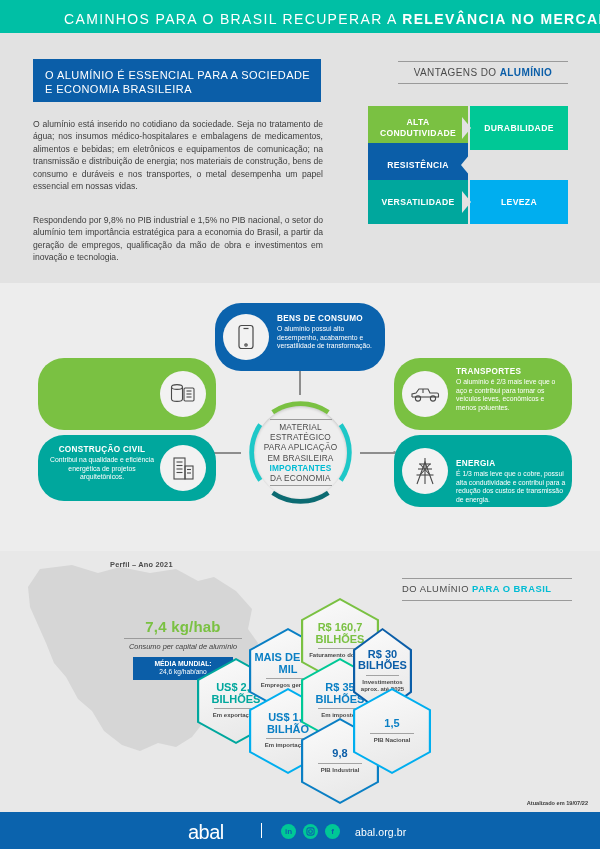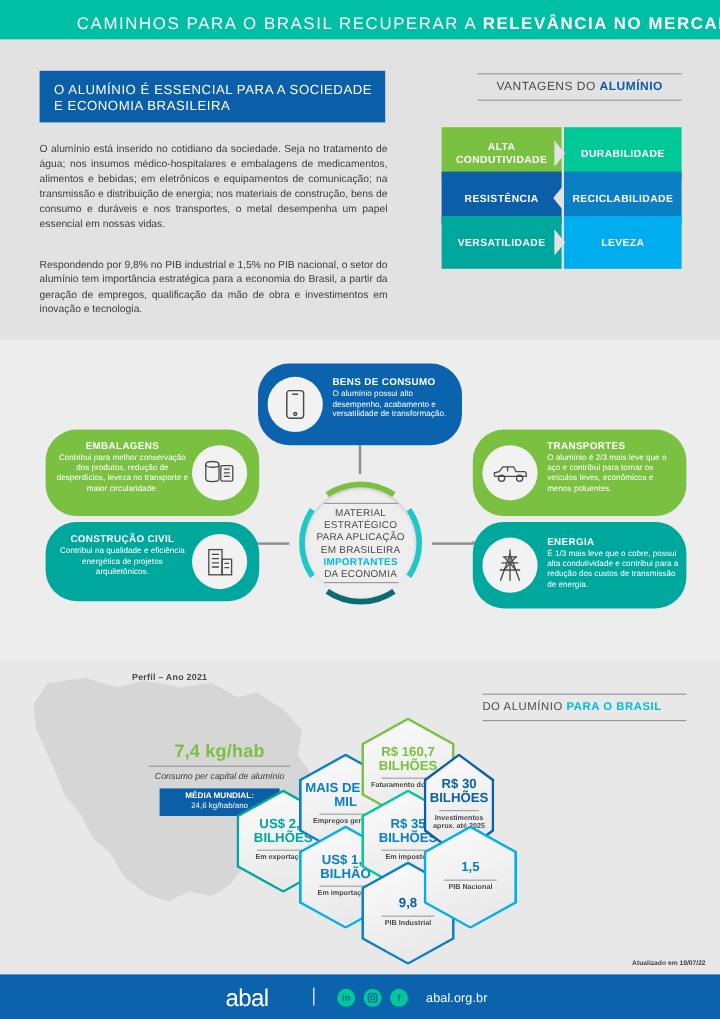--- a/index.html
+++ b/index.html
@@ -205,23 +205,20 @@
         <div class="adv-cell adv-right" style="background:#00c896">
           <span>DURABILIDADE</span>
         </div>
       </div>
 
       <div class="adv-row">
         <div class="adv-cell adv-left" style="background:#0b5ea8">
           <span>RESISTÊNCIA</span>
         </div>
         <div class="arrow-l"></div>
-        <div class="adv-cell adv-right" style="background:#0a7fc4">
-          <span>RECICLABILIDADE</span>
-        </div>
       </div>
 
       <div class="adv-row">
         <div class="adv-cell adv-left" style="background:#00a79d">
           <span>VERSATILIDADE</span>
         </div>
         <div class="arrow-r"></div>
         <div class="adv-cell adv-right" style="background:#00aeef">
           <span>LEVEZA</span>
         </div>
@@ -261,24 +258,20 @@
     <div class="pill" style="left:38px;top:75px;width:178px;height:72px;background:#7ac142;">
       <div class="iconcirc" style="left:122px;top:13px;width:46px;height:46px;">
         <svg width="28" height="24" viewBox="0 0 28 24" fill="none" stroke="#4a4a4a" stroke-width="1.1">
           <ellipse cx="8" cy="5" rx="5.5" ry="2.4"></ellipse>
           <path d="M2.5 5 v12 a5.5 2.4 0 0 0 11 0 V5"></path>
           <rect x="15" y="6" width="10" height="13" rx="1.2"></rect>
           <line x1="17.5" y1="9" x2="22.5" y2="9"></line>
           <line x1="17.5" y1="12" x2="22.5" y2="12"></line>
           <line x1="17.5" y1="15" x2="22.5" y2="15"></line>
         </svg>
-      </div>
-      <div style="position:absolute;left:8px;top:9px;width:112px;text-align:center;">
-        <div class="ttl">EMBALAGENS</div>
-        <div class="txt">Contribui para melhor conservação dos produtos, redução de desperdícios, leveza no transporte e maior circularidade.</div>
       </div>
     </div>
 
     <div class="pill" style="left:394px;top:75px;width:178px;height:72px;background:#7ac142;">
       <div class="iconcirc" style="left:8px;top:13px;width:46px;height:46px;">
         <svg width="30" height="20" viewBox="0 0 30 20" fill="none" stroke="#4a4a4a" stroke-width="1.1">
           <path d="M2 13 v-3 l4-1 3-4 h9 l2 4 h7 a1.5 1.5 0 0 1 1.5 1.5 V13"></path>
           <line x1="2" y1="13" x2="29" y2="13"></line>
           <circle cx="8" cy="14.5" r="2.6"></circle>
           <circle cx="23" cy="14.5" r="2.6"></circle>
@@ -314,21 +307,21 @@
       <div class="iconcirc" style="left:8px;top:13px;width:46px;height:46px;">
         <svg width="24" height="30" viewBox="0 0 24 30" fill="none" stroke="#4a4a4a" stroke-width="1.1">
           <path d="M12 2 V28"></path>
           <path d="M4 28 L12 6 L20 28"></path>
           <path d="M6 8 H18"></path>
           <path d="M5 13 H19"></path>
           <path d="M3.5 19 H20.5"></path>
           <path d="M7 8 L17 19 M17 8 L7 19"></path>
         </svg>
       </div>
-      <div style="position:absolute;left:62px;top:12px;width:112px;">
+      <div style="position:absolute;left:62px;top:24px;width:112px;">
         <div class="ttl">ENERGIA</div>
         <div class="txt">É 1/3 mais leve que o cobre, possui alta condutividade e contribui para a redução dos custos de transmissão de energia.</div>
       </div>
     </div>
 
     <div class="ring-wrap">
       <svg width="115" height="115" viewBox="0 0 115 115">
         <path d="M 30.9 19.0 A 47 47 0 0 1 84.1 19.0" stroke="#7ac142" stroke-width="9" fill="none" stroke-linecap="butt"></path>
         <path d="M 96.0 30.9 A 47 47 0 0 1 96.0 84.1" stroke="#1ec8c8" stroke-width="9" fill="none" stroke-linecap="butt"></path>
         <path d="M 84.1 96.0 A 47 47 0 0 1 30.9 96.0" stroke="#0c6b72" stroke-width="9" fill="none" stroke-linecap="butt"></path>

